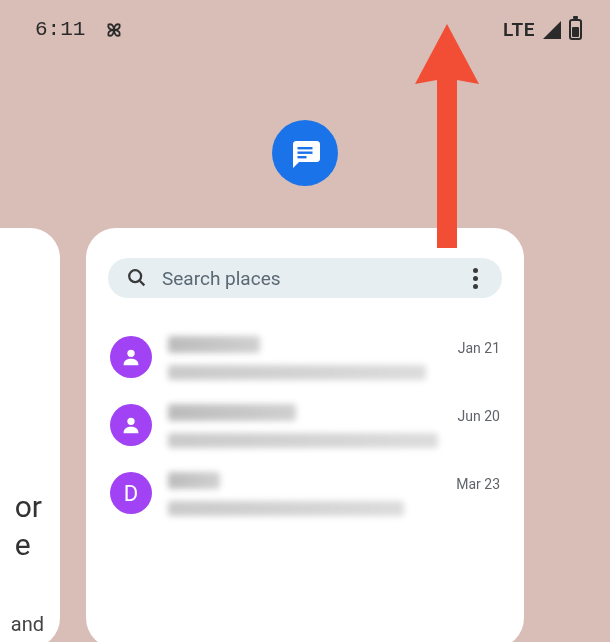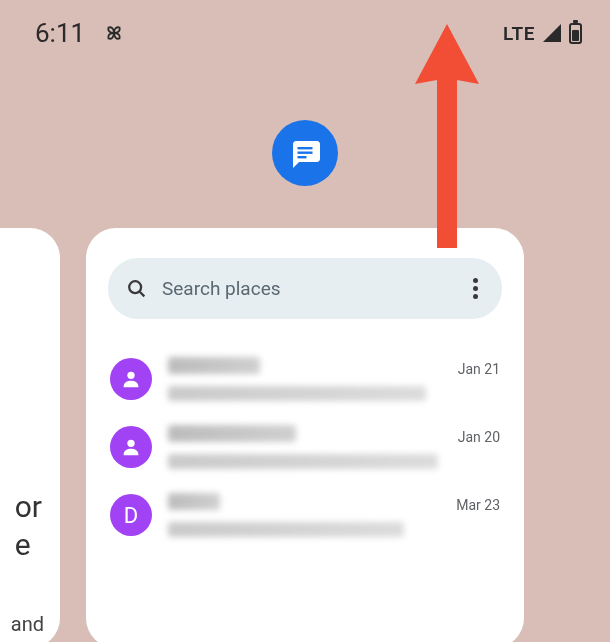--- a/index.html
+++ b/index.html
@@ -23,21 +23,21 @@
       display: flex;
       align-items: center;
       gap: 18px;
     }
     .status-right {
       display: flex;
       align-items: center;
       gap: 8px;
       font-weight: 500;
     }
-    .time { font-weight: 400; font-size: 26px; }
+    .time { font-weight: 400; font-size: 21px; font-family: Liberation Mono, monospace; }
     .lte { font-weight: 600; letter-spacing: 0.5px; font-size: 19px; }
     .pinwheel-icon {
       width: 22px;
       height: 22px;
     }
     .signal-triangle {
       width: 0;
       height: 0;
       border-style: solid;
       border-width: 0 0 18px 18px;
@@ -118,21 +118,21 @@
       width: 438px;
       height: 420px;
       background: white;
       border-radius: 30px;
       padding: 30px 22px;
       overflow: hidden;
     }
     .search-bar {
       background: #e6eef2;
       border-radius: 30px;
-      height: 61px;
+      height: 40px;
       display: flex;
       align-items: center;
       padding: 0 18px;
       gap: 14px;
       margin-bottom: 26px;
     }
     .search-icon-svg {
       width: 22px;
       height: 22px;
       flex-shrink: 0;
@@ -149,21 +149,21 @@
       padding: 6px;
     }
     .kebab span {
       width: 5px;
       height: 5px;
       background: #3a3a3a;
       border-radius: 50%;
     }
     .convo {
       display: flex;
-      align-items: center;
+      align-items: flex-start;
       gap: 16px;
       padding: 12px 2px;
     }
     .avatar {
       width: 42px;
       height: 42px;
       border-radius: 50%;
       display: flex;
       align-items: center;
       justify-content: center;
@@ -281,21 +281,21 @@
       <div class="convo">
         <div class="avatar avatar-purple">
           <svg width="22" height="22" viewBox="0 0 24 24" fill="white">
             <circle cx="12" cy="8" r="4"></circle>
             <path d="M4 20c0-4 4-6 8-6s8 2 8 6v1H4z"></path>
           </svg>
         </div>
         <div class="convo-body">
           <div class="convo-top">
             <div class="convo-name" style="width: 128px;"></div>
-            <div class="convo-date">Jan 20</div>
+            <div class="convo-date">Jun 20</div>
           </div>
           <div class="convo-preview" style="width: 270px;"></div>
         </div>
       </div>
       <div class="convo">
         <div class="avatar avatar-purple-letter">D</div>
         <div class="convo-body">
           <div class="convo-top">
             <div class="convo-name" style="width: 52px;"></div>
             <div class="convo-date">Mar 23</div>

